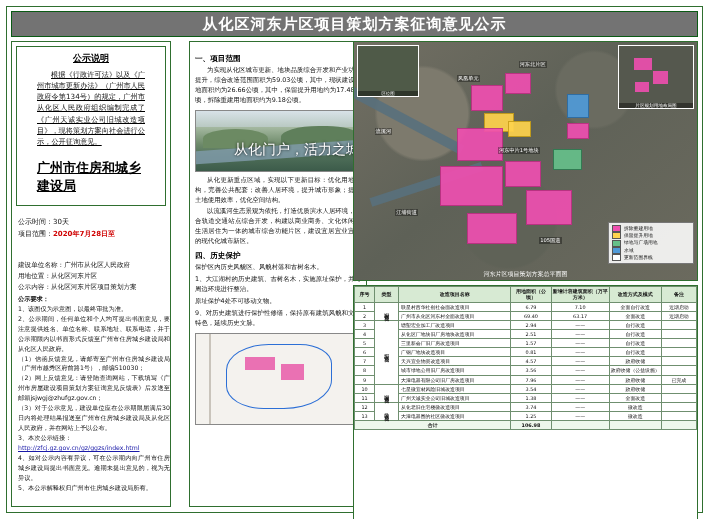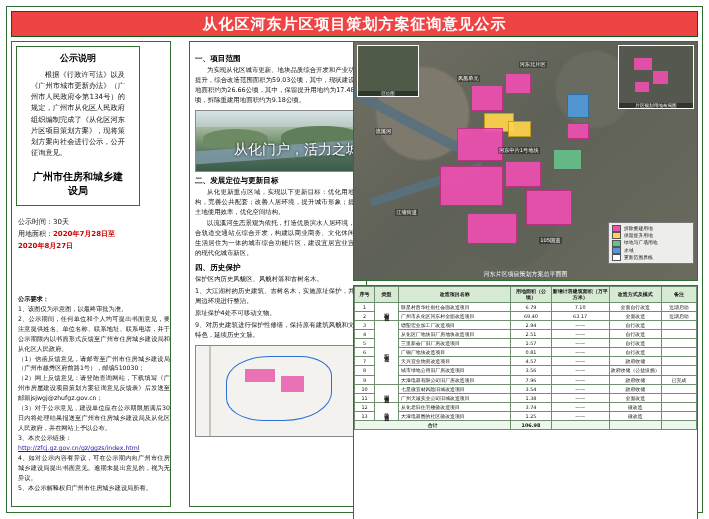--- a/index.html
+++ b/index.html
@@ -1,30 +1,30 @@
 <!DOCTYPE html>
 <html><head>
 <meta charset="utf-8">
 <style>
   html,body{margin:0;padding:0;background:#ffffff;}
   body{width:709px;height:519px;overflow:hidden;font-family:"DejaVu Sans","Liberation Sans",sans-serif;}
   .poster{position:relative;width:709px;height:519px;background:#ffffff;box-sizing:border-box;padding:6px;}
   .frame{position:relative;width:697px;height:507px;border:1px solid #2f6f2f;box-sizing:border-box;background:#fff;}
-  .title-bar{position:absolute;left:4px;top:4px;width:687px;height:26px;background:#ef4444;border:1px solid #0a5a14;box-sizing:border-box;display:flex;align-items:center;justify-content:center;text-align:center;}
+  .title-bar{position:absolute;left:4px;top:4px;width:687px;height:26px;background:#737373;border:1px solid #0a5a14;box-sizing:border-box;display:flex;align-items:center;justify-content:center;text-align:center;}
   .title-bar .t{color:#ffffff;font-size:15px;font-weight:bold;letter-spacing:1px;font-family:"DejaVu Sans","Liberation Sans",sans-serif;}
   
   .col-left{position:absolute;left:4px;top:34px;width:160px;height:466px;border:1px solid #2f6f2f;box-sizing:border-box;background:#fff;}
   .col-mid{position:absolute;left:182px;top:34px;width:178px;height:466px;border:1px solid #2f6f2f;box-sizing:border-box;background:#fff;padding:12px 5px;}
   .col-right{position:absolute;left:346px;top:34px;width:345px;height:466px;box-sizing:border-box;}
 
   
-  .notice-box{position:absolute;left:4px;top:4px;width:124px;height:160px;border:1px solid #2f6f2f;box-sizing:border-box;padding:5px 14px;}
+  .notice-box{position:absolute;left:4px;top:4px;width:150px;height:160px;border:1px solid #2f6f2f;box-sizing:border-box;padding:5px 20px;text-decoration:underline;}
   .notice-title{text-align:center;font-size:9px;font-weight:bold;color:#000;margin-bottom:4px;}
   .notice-body{font-size:7.2px;line-height:1.55;color:#111;text-indent:14px;text-align:justify;}
-  .notice-sign{font-size:10px;text-align:center;margin-top:12px;font-weight:bold;}
+  .notice-sign{font-size:13px;text-align:left;margin-top:12px;font-weight:bold;}
   .meta{position:absolute;left:6px;top:175px;width:150px;font-size:7px;line-height:1.7;color:#111;}
   .meta .red{color:#d00000;font-weight:bold;}
   .meta2{position:absolute;left:6px;top:218px;width:150px;font-size:6.6px;line-height:1.65;color:#111;}
   .meta3{position:absolute;left:6px;top:252px;width:152px;font-size:6.2px;line-height:1.6;color:#111;text-align:justify;}
   .meta3 .h{font-weight:bold;}
   .meta3 .link{color:#1a1aa8;text-decoration:underline;word-break:break-all;}
 
   
   .sec{margin-bottom:4px;}
   .sec h4{font-size:7.6px;margin:0 0 2px 0;font-weight:bold;color:#000;}
@@ -80,30 +80,34 @@
 <div class="poster">
   <div class="frame">
 
     <div class="title-bar">
       <div class="t">从化区河东片区项目策划方案征询意见公示</div>
     </div>
 
     <div class="col-left">
       <div class="notice-box">
         <div class="notice-title">公示说明</div>
-        <div class="notice-body">根据《行政许可法》以及《广州市城市更新办法》（广州市人民政府令第134号）的规定，广州市从化区人民政府组织编制完成了《从化区河东片区项目策划方案》，现将策划方案向社会进行公示，公开征询意见。</div>
+        <div class="notice-body">根据《行政许可法》以及《广州市城市更新办法》（广州市人民政府令第134号）的规定，广州市从化区人民政府组织编制完成了《广州天诚实业公司旧城改造项目》，现将策划方案向社会进行公示，公开征询意见。</div>
         <div class="notice-sign">广州市住房和城乡建设局</div>
       </div>
 
       <div class="meta">
         <div><span>公示时间：</span><span>30天</span></div>
-        <div><span>用地面积：</span><span class="red">2020年7月28日至</span></div>
-        <div><span class="red">2020年8月27日</span></div>
-      </div>
-
+        <div><span>项目范围：</span><span class="red">2020年7月28日至</span></div>
+      </div>
+
+      <div class="meta2">
+        <div>建设单位名称：广州市从化区人民政府</div>
+        <div>用地位置：从化区河东片区</div>
+        <div>公示内容：从化区河东片区项目策划方案</div>
+      </div>
 
       <div class="meta3">
         <div class="h">公示要求：</div>
         <div>1、该图仅为示意图，以最终审批为准。</div>
         <div>2、公示期间，任何单位和个人均可提出书面意见，要注意提供姓名、单位名称、联系地址、联系电话，并于公示期限内以书面形式反馈至广州市住房城乡建设局和从化区人民政府。</div>
         <div>（1）信函反馈意见，请邮寄至广州市住房城乡建设局（广州市越秀区府前路1号），邮编510030；</div>
         <div>（2）网上反馈意见：请登陆查询网站，下载填写《广州市房屋建设项目策划方案征询意见反馈表》后发送至邮箱jsjwgj@zhufgz.gov.cn；</div>
         <div>（3）对于公示意见，建设单位应在公示期限届满后30日内将处理结果报送至广州市住房城乡建设局及从化区人民政府，并在网站上予以公布。</div>
         <div>3、本次公示链接：</div>
         <div class="link">http://zfcj.gz.gov.cn/gz/ggzs/index.html</div>
@@ -121,21 +125,20 @@
 
       <div class="photo">
         <div class="sky"></div>
         <div class="hill"></div>
         <div class="hill2"></div>
         <div class="riv"></div>
         <div class="cap">从化门户，活力之城</div>
       </div>
 
       <div class="sec">
-        <h4>二、发展定位与更新目标</h4>
         <p>从化更新重点区域，实现以下更新目标：优化用地结构，完善公共配套；改善人居环境，提升城市形象；提升土地使用效率，优化空间结构。</p>
         <p>以流溪河生态景观为依托，打造优质滨水人居环境，结合轨道交通站点综合开发，构建以商业商务、文化休闲、生活居住为一体的城市综合功能片区，建设宜居宜业宜游的现代化城市新区。</p>
       </div>
 
 
       <div class="sec">
         <h4>四、历史保护</h4>
         <p class="noind">保护区内历史风貌区、风貌村落和古树名木。</p>
         <p class="noind">1、大江湖村的历史建筑、古树名木，实施原址保护，并对周边环境进行整治。</p>
         <p class="noind">原址保护4处不可移动文物。</p>

